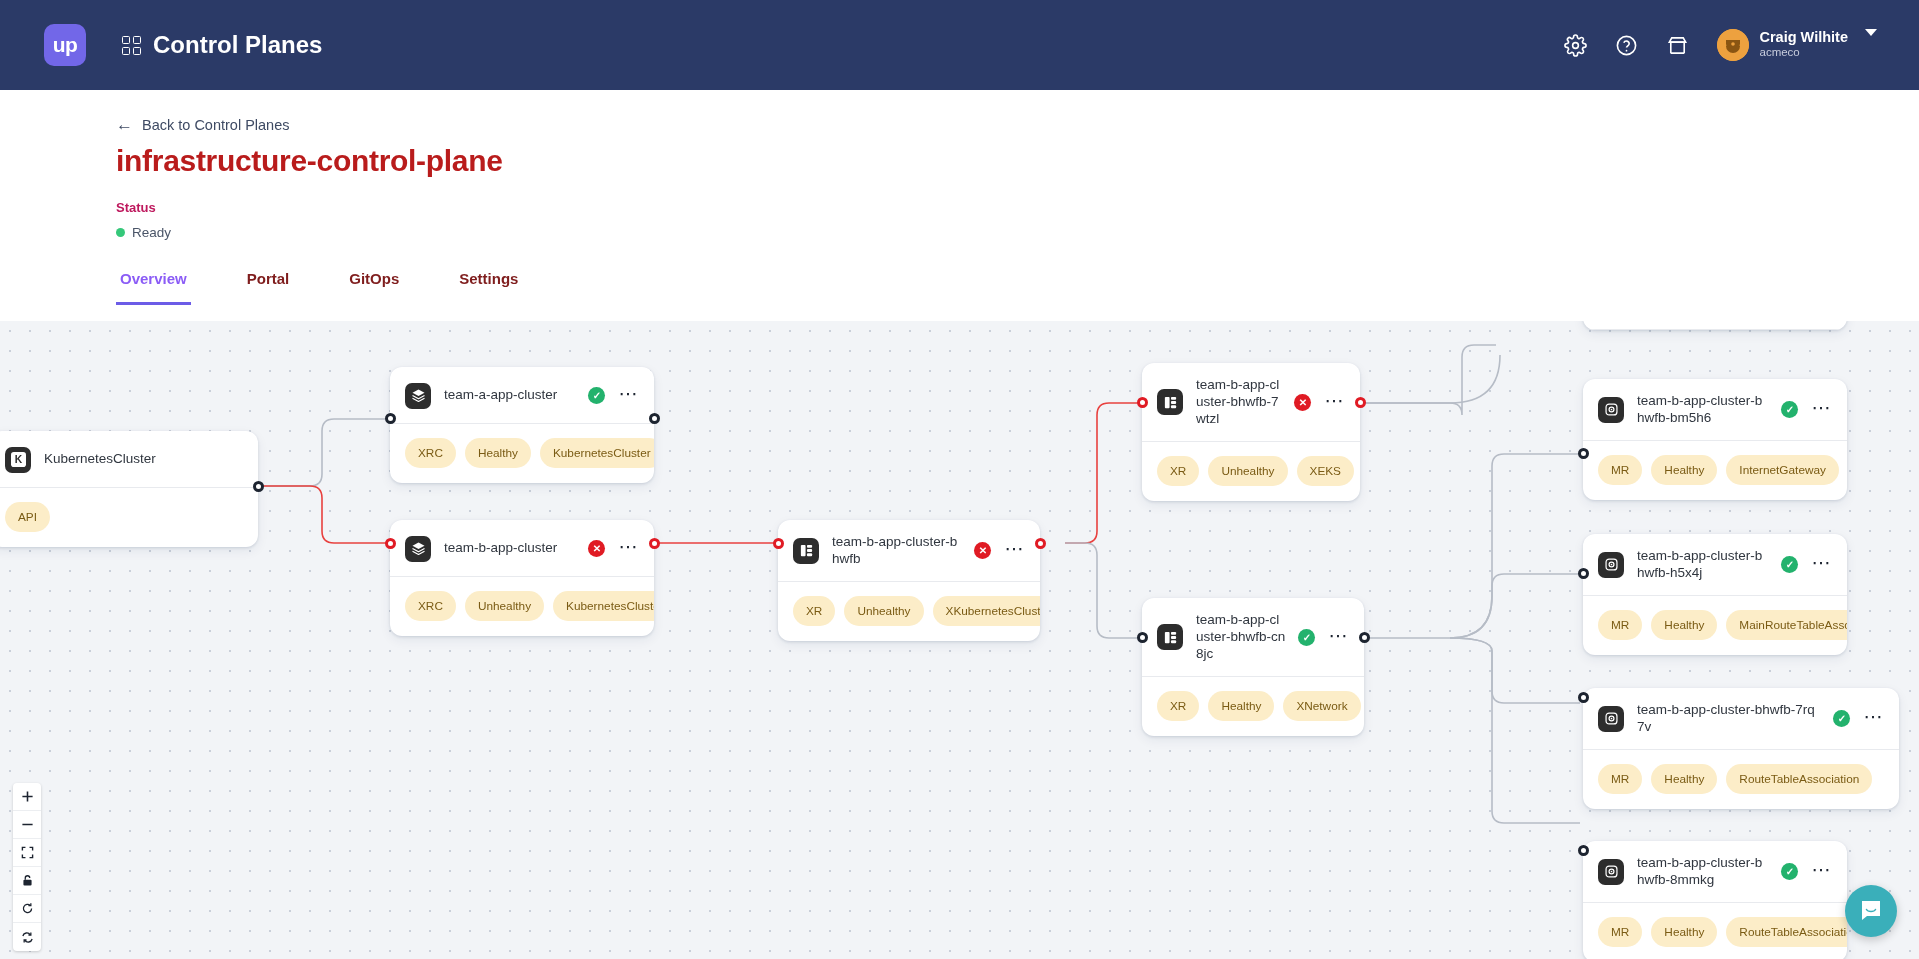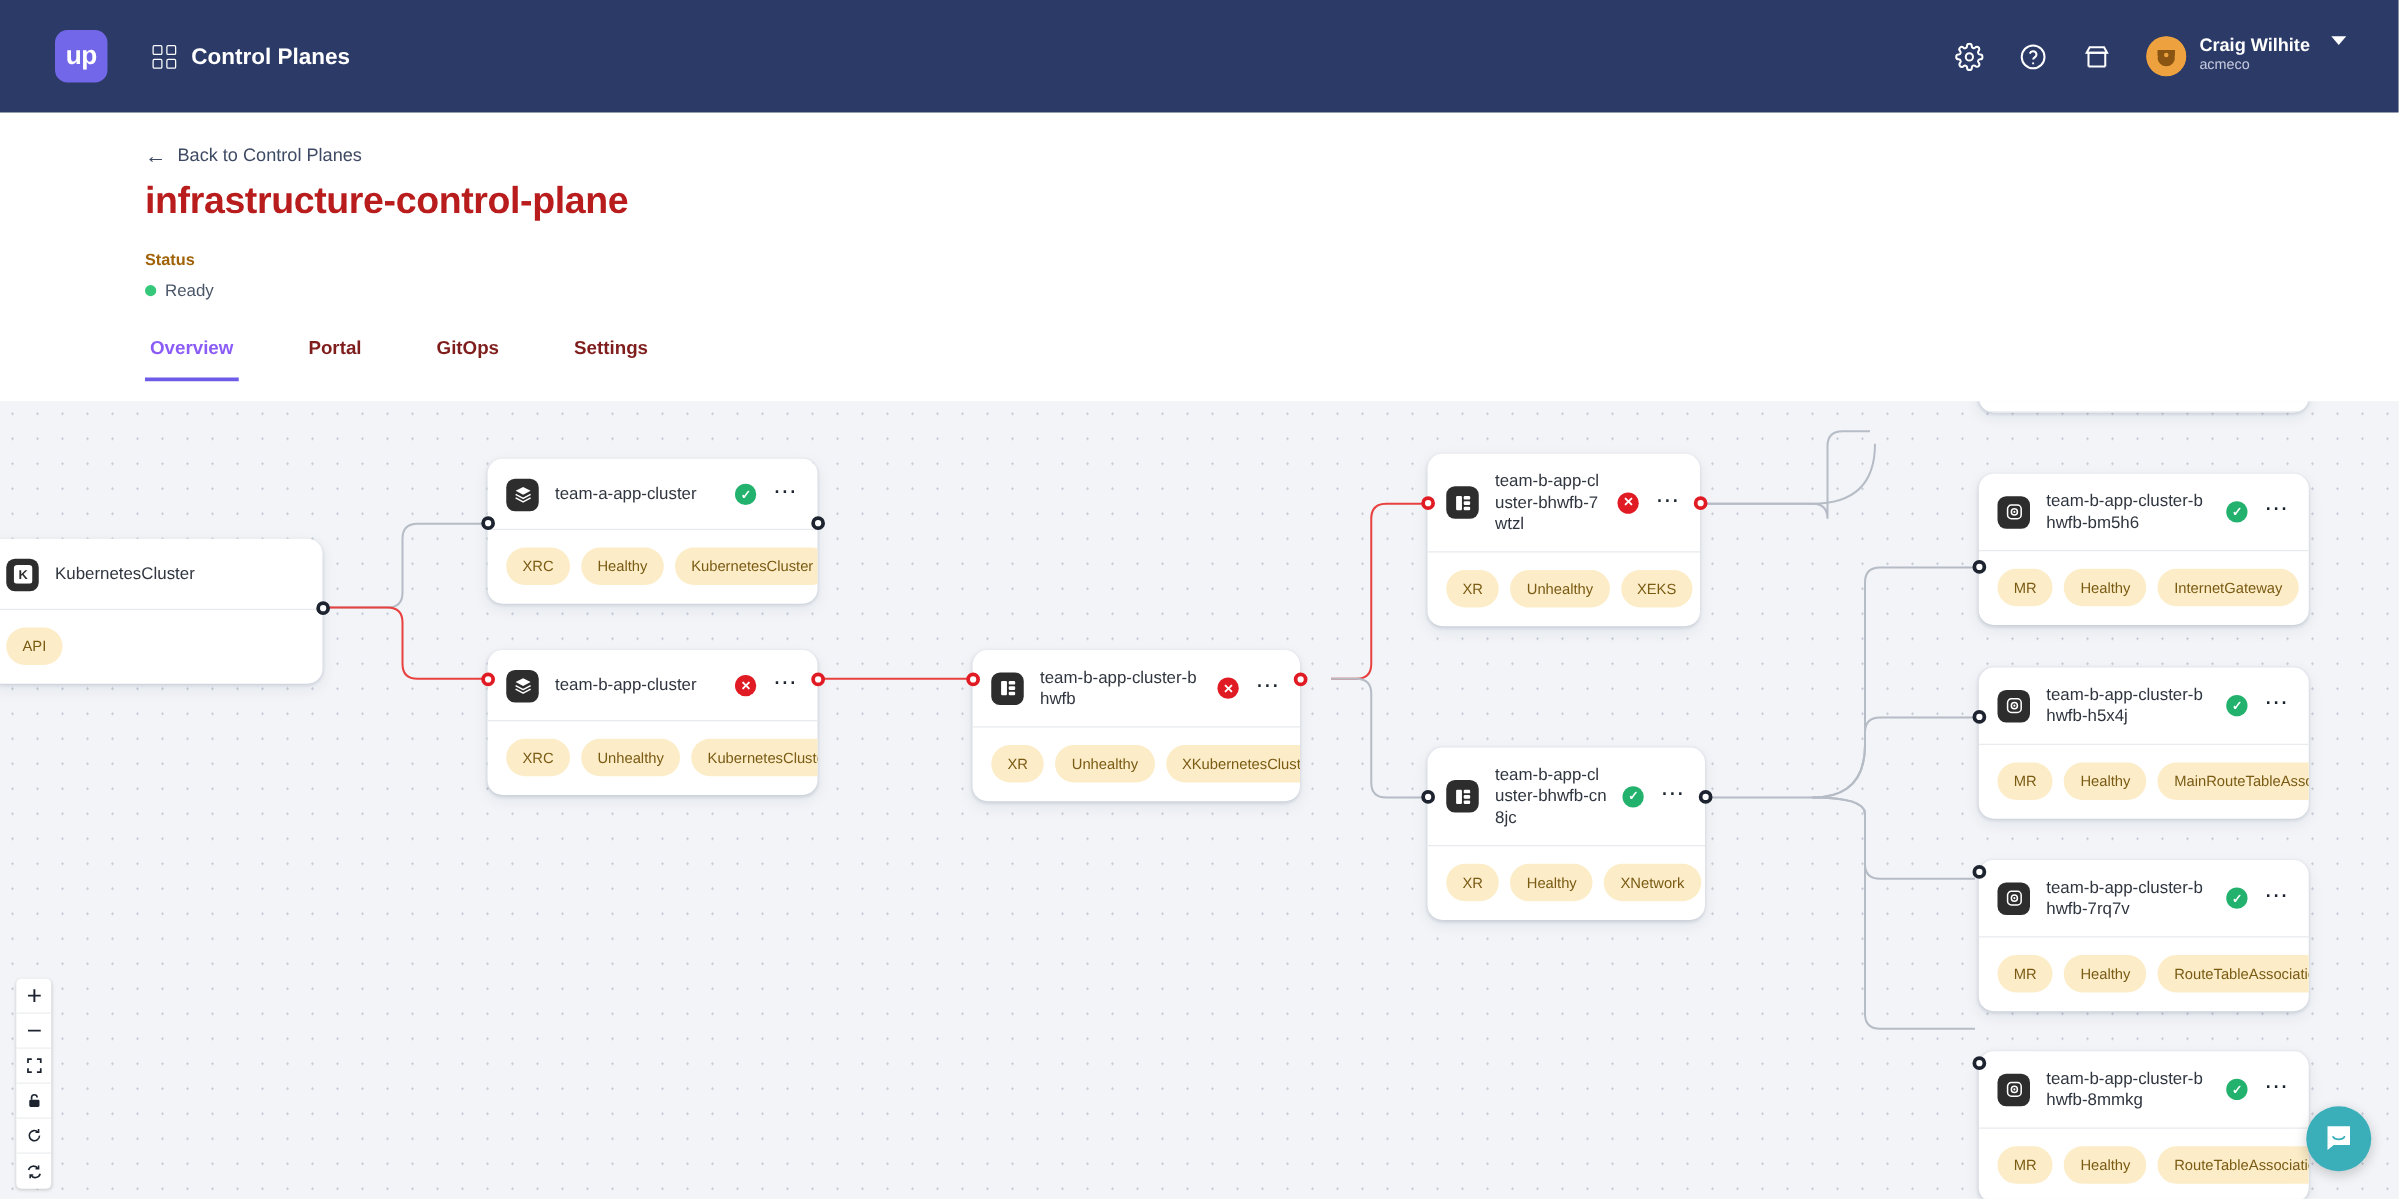--- a/index.html
+++ b/index.html
@@ -29,21 +29,21 @@
   }
   .nav-section {
     display: flex; align-items: center; gap: 12px;
     margin-left: 36px;
   }
   .grid-icon { display: flex; flex-wrap: wrap; width: 19px; gap: 3px; }
   .grid-icon i {
     width: 8px; height: 8px; border: 1.6px solid #fff;
     border-radius: 1.5px; display: block;
   }
-  .nav-title { color: #fff; font-size: 18px; font-weight: bold; }
+  .nav-title { color: #fff; font-size: 24px; font-weight: bold; }
 
   .nav-right {
     margin-left: auto; display: flex; align-items: center; gap: 28px;
     padding-right: 10px;
   }
   .nav-icon { color:#fff; display:flex; align-items:center; cursor:pointer; }
   .user-block { display:flex; align-items:flex-start; gap:11px; cursor:pointer; }
   .avatar {
     width: 32px; height: 32px; border-radius: 50%;
     background: #eda13f;
@@ -67,21 +67,21 @@
     color:#3e4a63; font-size:14.5px; cursor:pointer; width:max-content;
   }
   .back-arrow { font-size:17px; line-height:1; }
   .page-title {
     font-size: 30px; font-weight: bold; color:#b91c1c;
     margin-top: 11px; letter-spacing:-0.3px;
   }
   .meta-row { display:flex; margin-top: 22px; align-items:stretch; }
   .meta-col { padding-right: 32px; }
   .meta-col.divided { border-left:1px solid #dfe3ea; padding-left: 34px; }
-  .meta-label { font-size:13px; font-weight:bold; color:#a16207; }
+  .meta-label { font-size:13px; font-weight:bold; color:#be185d; }
   .meta-value {
     font-size:13.5px; color:#4a5568; margin-top:10px;
     display:flex; align-items:center; gap:7px;
   }
   .status-dot { width:9px;height:9px;border-radius:50%;background:#35c87a;display:inline-block; }
   .cfg-ver { margin-left:13px; }
 
   
   .tabs { display:flex; gap:0; margin: 26px 0 0 116px; }
   .tab {
@@ -451,21 +451,21 @@
     </div>
     <div class="node-sep"></div>
     <div class="node-tags">
       <span class="tag">MR</span>
       <span class="tag">Healthy</span>
       <span class="tag">MainRouteTableAssociation</span>
     </div>
   </div>
   <span class="port" style="left:1578px; top:247px;"></span>
 
-  <div class="node" style="left:1583px; top:367px; width:264px;">
+  <div class="node" style="left:1583px; top:367px; width:316px;">
     <div class="node-head">
       <span class="node-icon">
         <svg width="15" height="15" viewBox="0 0 16 16" fill="none" stroke="#fff" stroke-width="1.3">
             <rect x="2.2" y="2.2" width="11.6" height="11.6" rx="3.2"></rect>
             <circle cx="8" cy="8" r="2.6"></circle>
             <circle cx="8" cy="8" r="0.9" fill="#fff" stroke="none"></circle>
           </svg>
       </span>
       <span class="node-name">team-b-app-cluster-bhwfb-7rq7v</span>
       <span class="status-badge ok">✓</span>

